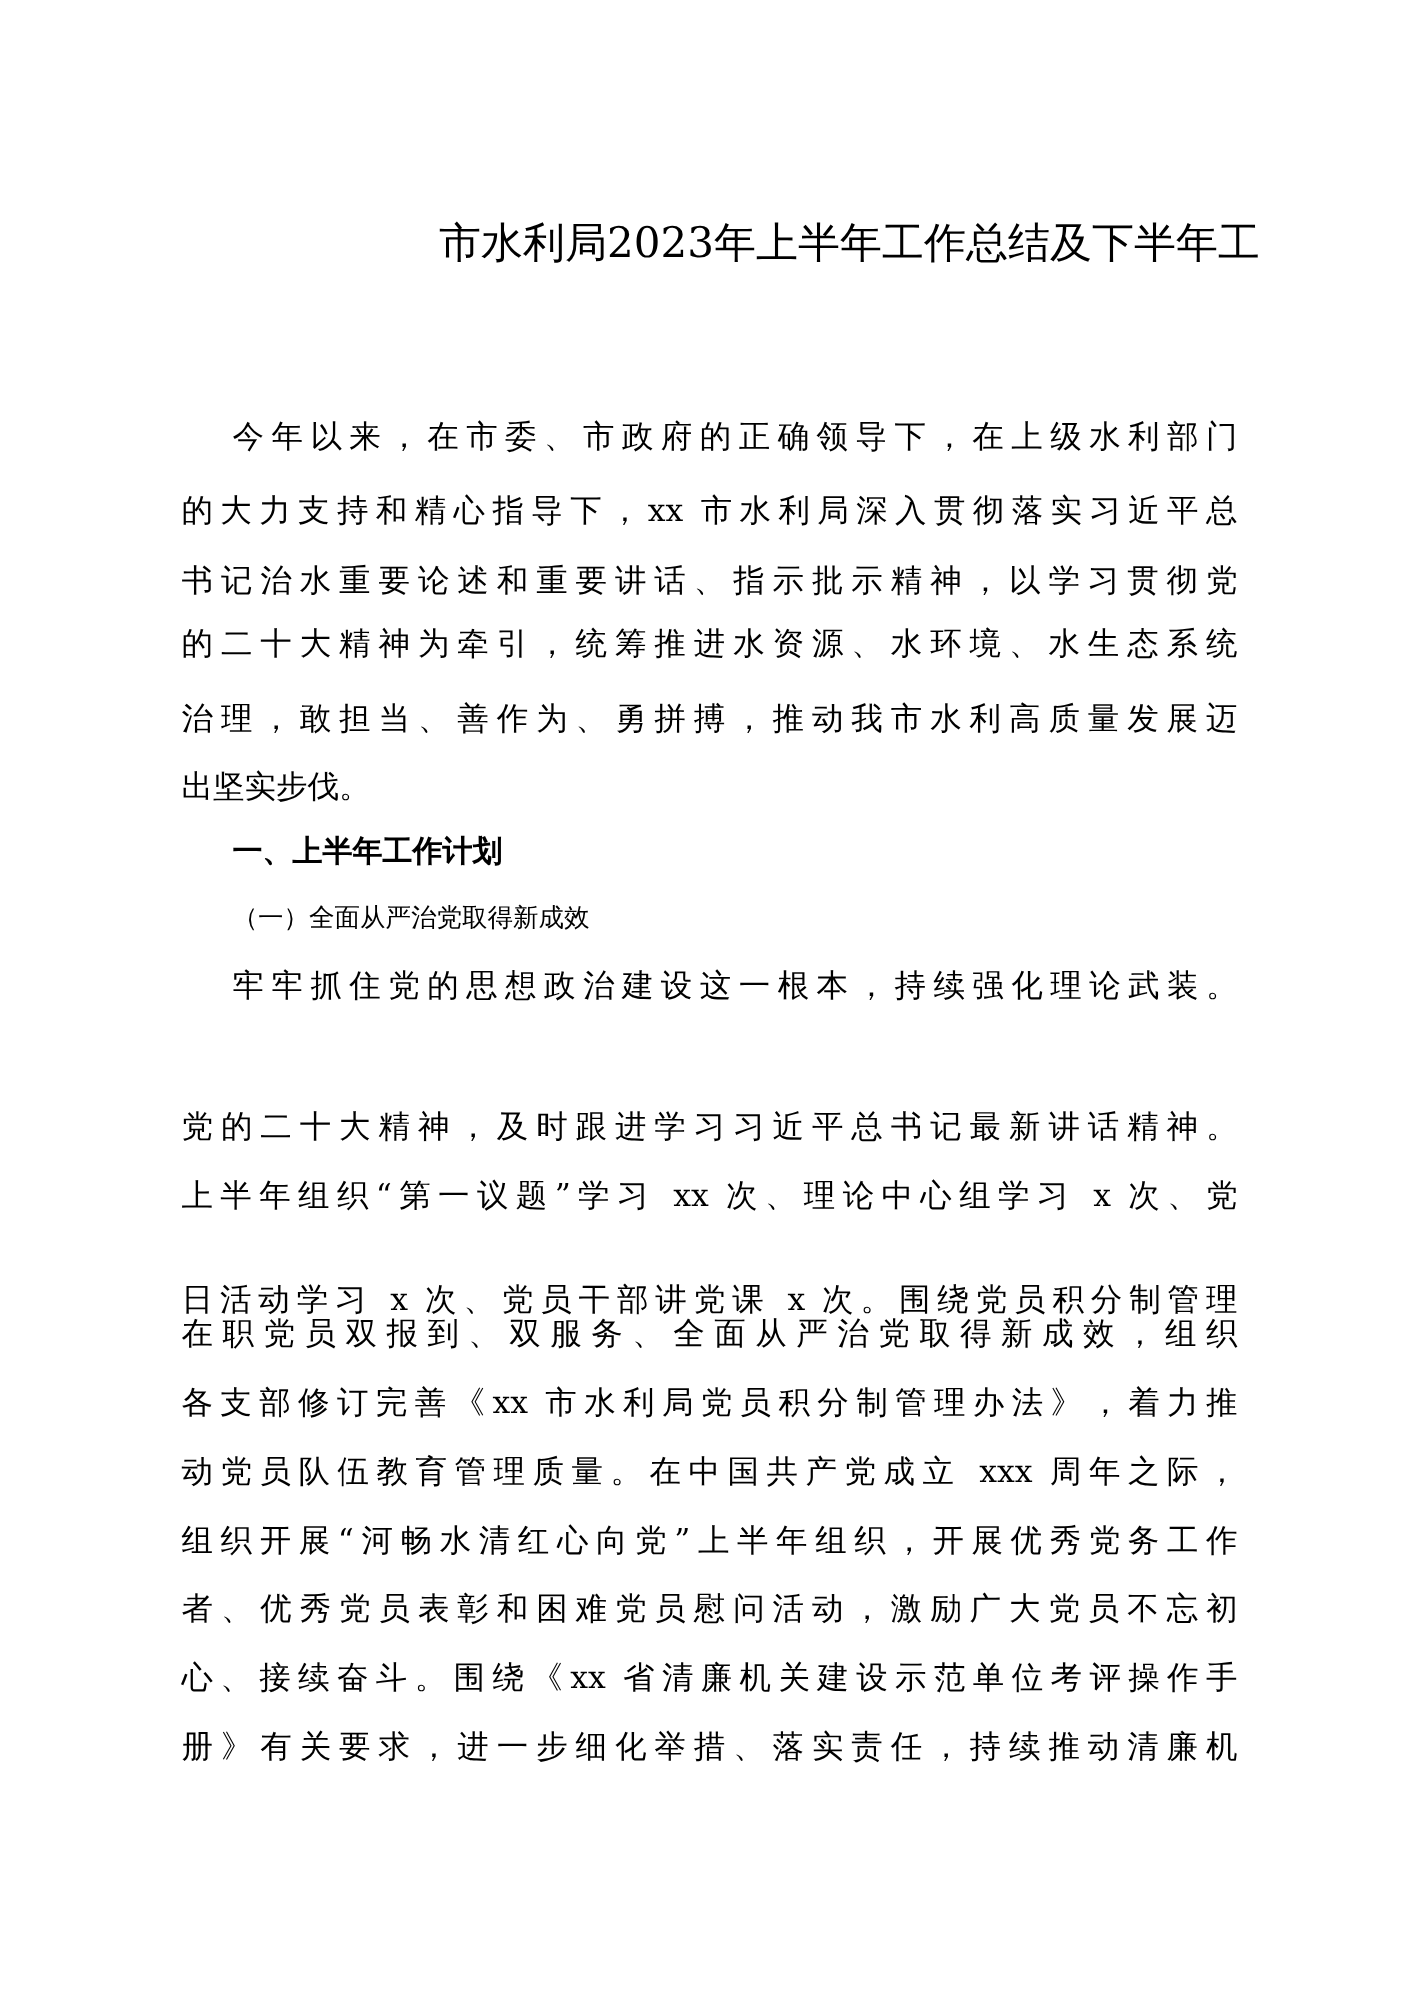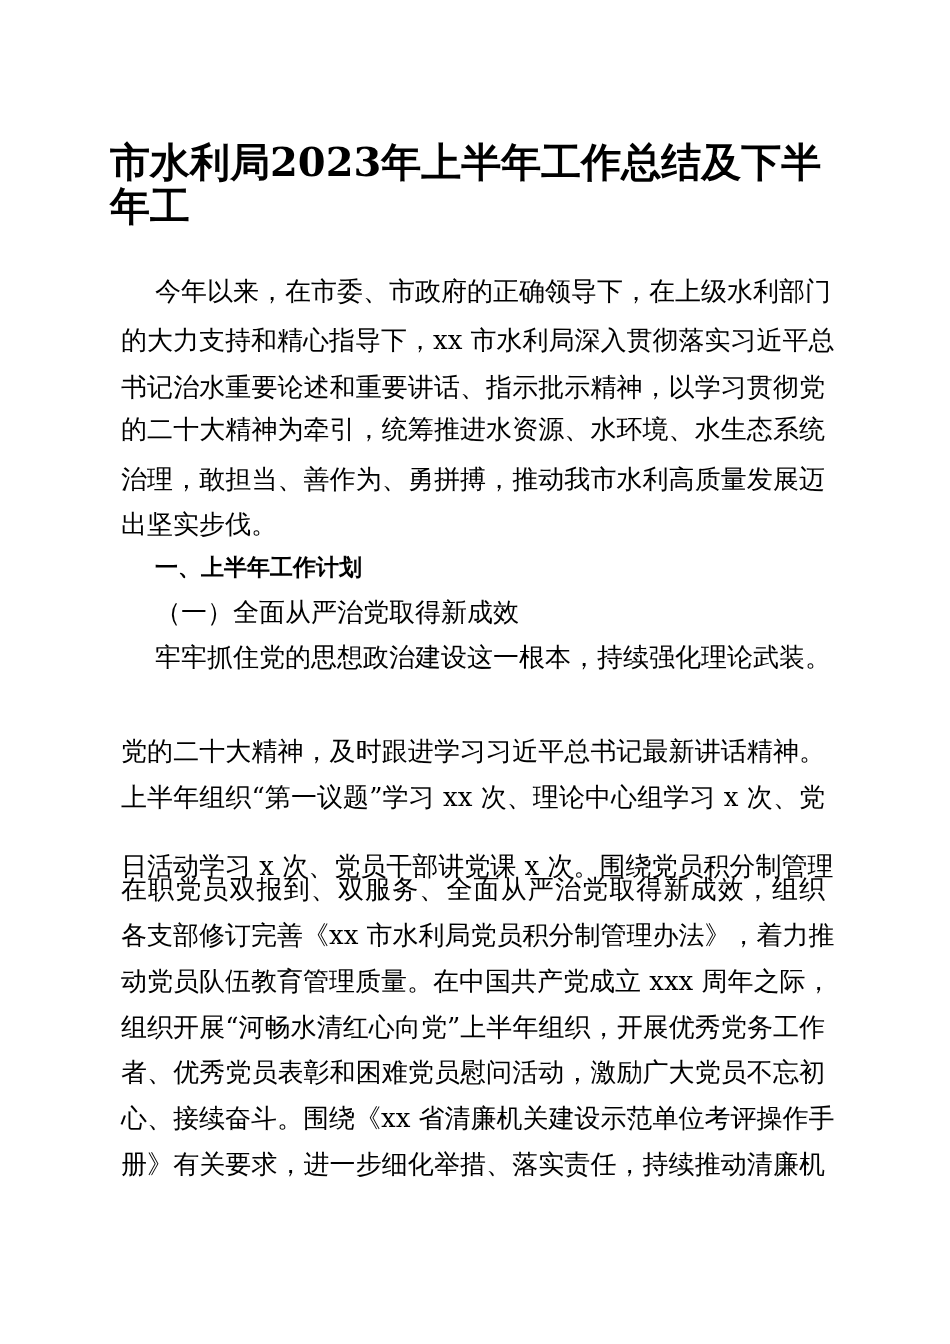--- a/index.html
+++ b/index.html
@@ -20,57 +20,57 @@
     left: 0;
     top: 0;
     width: 950px;
     height: 1344px;
     background: #ffffff;
   }
   .title {
     position: absolute;
     left: 110px;
     width: 730px;
-    text-align: left;
+    text-align: right;
     font-family: "DejaVu Serif", "Liberation Serif", serif;
-    font-weight: bold;
-    font-size: 40px;
+    font-weight: normal;
+    font-size: 28px;
     line-height: 44px;
     letter-spacing: 0px;
   }
   .title.l1 { top: 140px; }
   .title.l2 { top: 184px; }
   .line {
     position: absolute;
     left: 121px;
     width: 704px;
     height: 36px;
-    font-size: 26px;
+    font-size: 21px;
     line-height: 36px;
     white-space: nowrap;
     text-align: justify;
     text-align-last: justify;
   }
   .line.indent {
     left: 155px;
     width: 670px;
   }
   .line.last {
     text-align-last: left;
   }
   .h1 {
     font-family: "DejaVu Sans", "Liberation Sans", sans-serif;
     font-weight: bold;
     text-align-last: left;
-    font-size: 23px;
+    font-size: 20px;
   }
   .h2 {
     text-align-last: left;
     font-family: "DejaVu Sans", "Liberation Sans", sans-serif;
-    font-size: 26px;
+    font-size: 17px;
   }
 </style>
 </head>
 <body>
 
 <div class="page">
 
   <div class="title l1">市水利局2023年上半年工作总结及下半年工</div>
 
   <div class="line indent" style="top:273px">今年以来，在市委、市政府的正确领导下，在上级水利部门</div>

